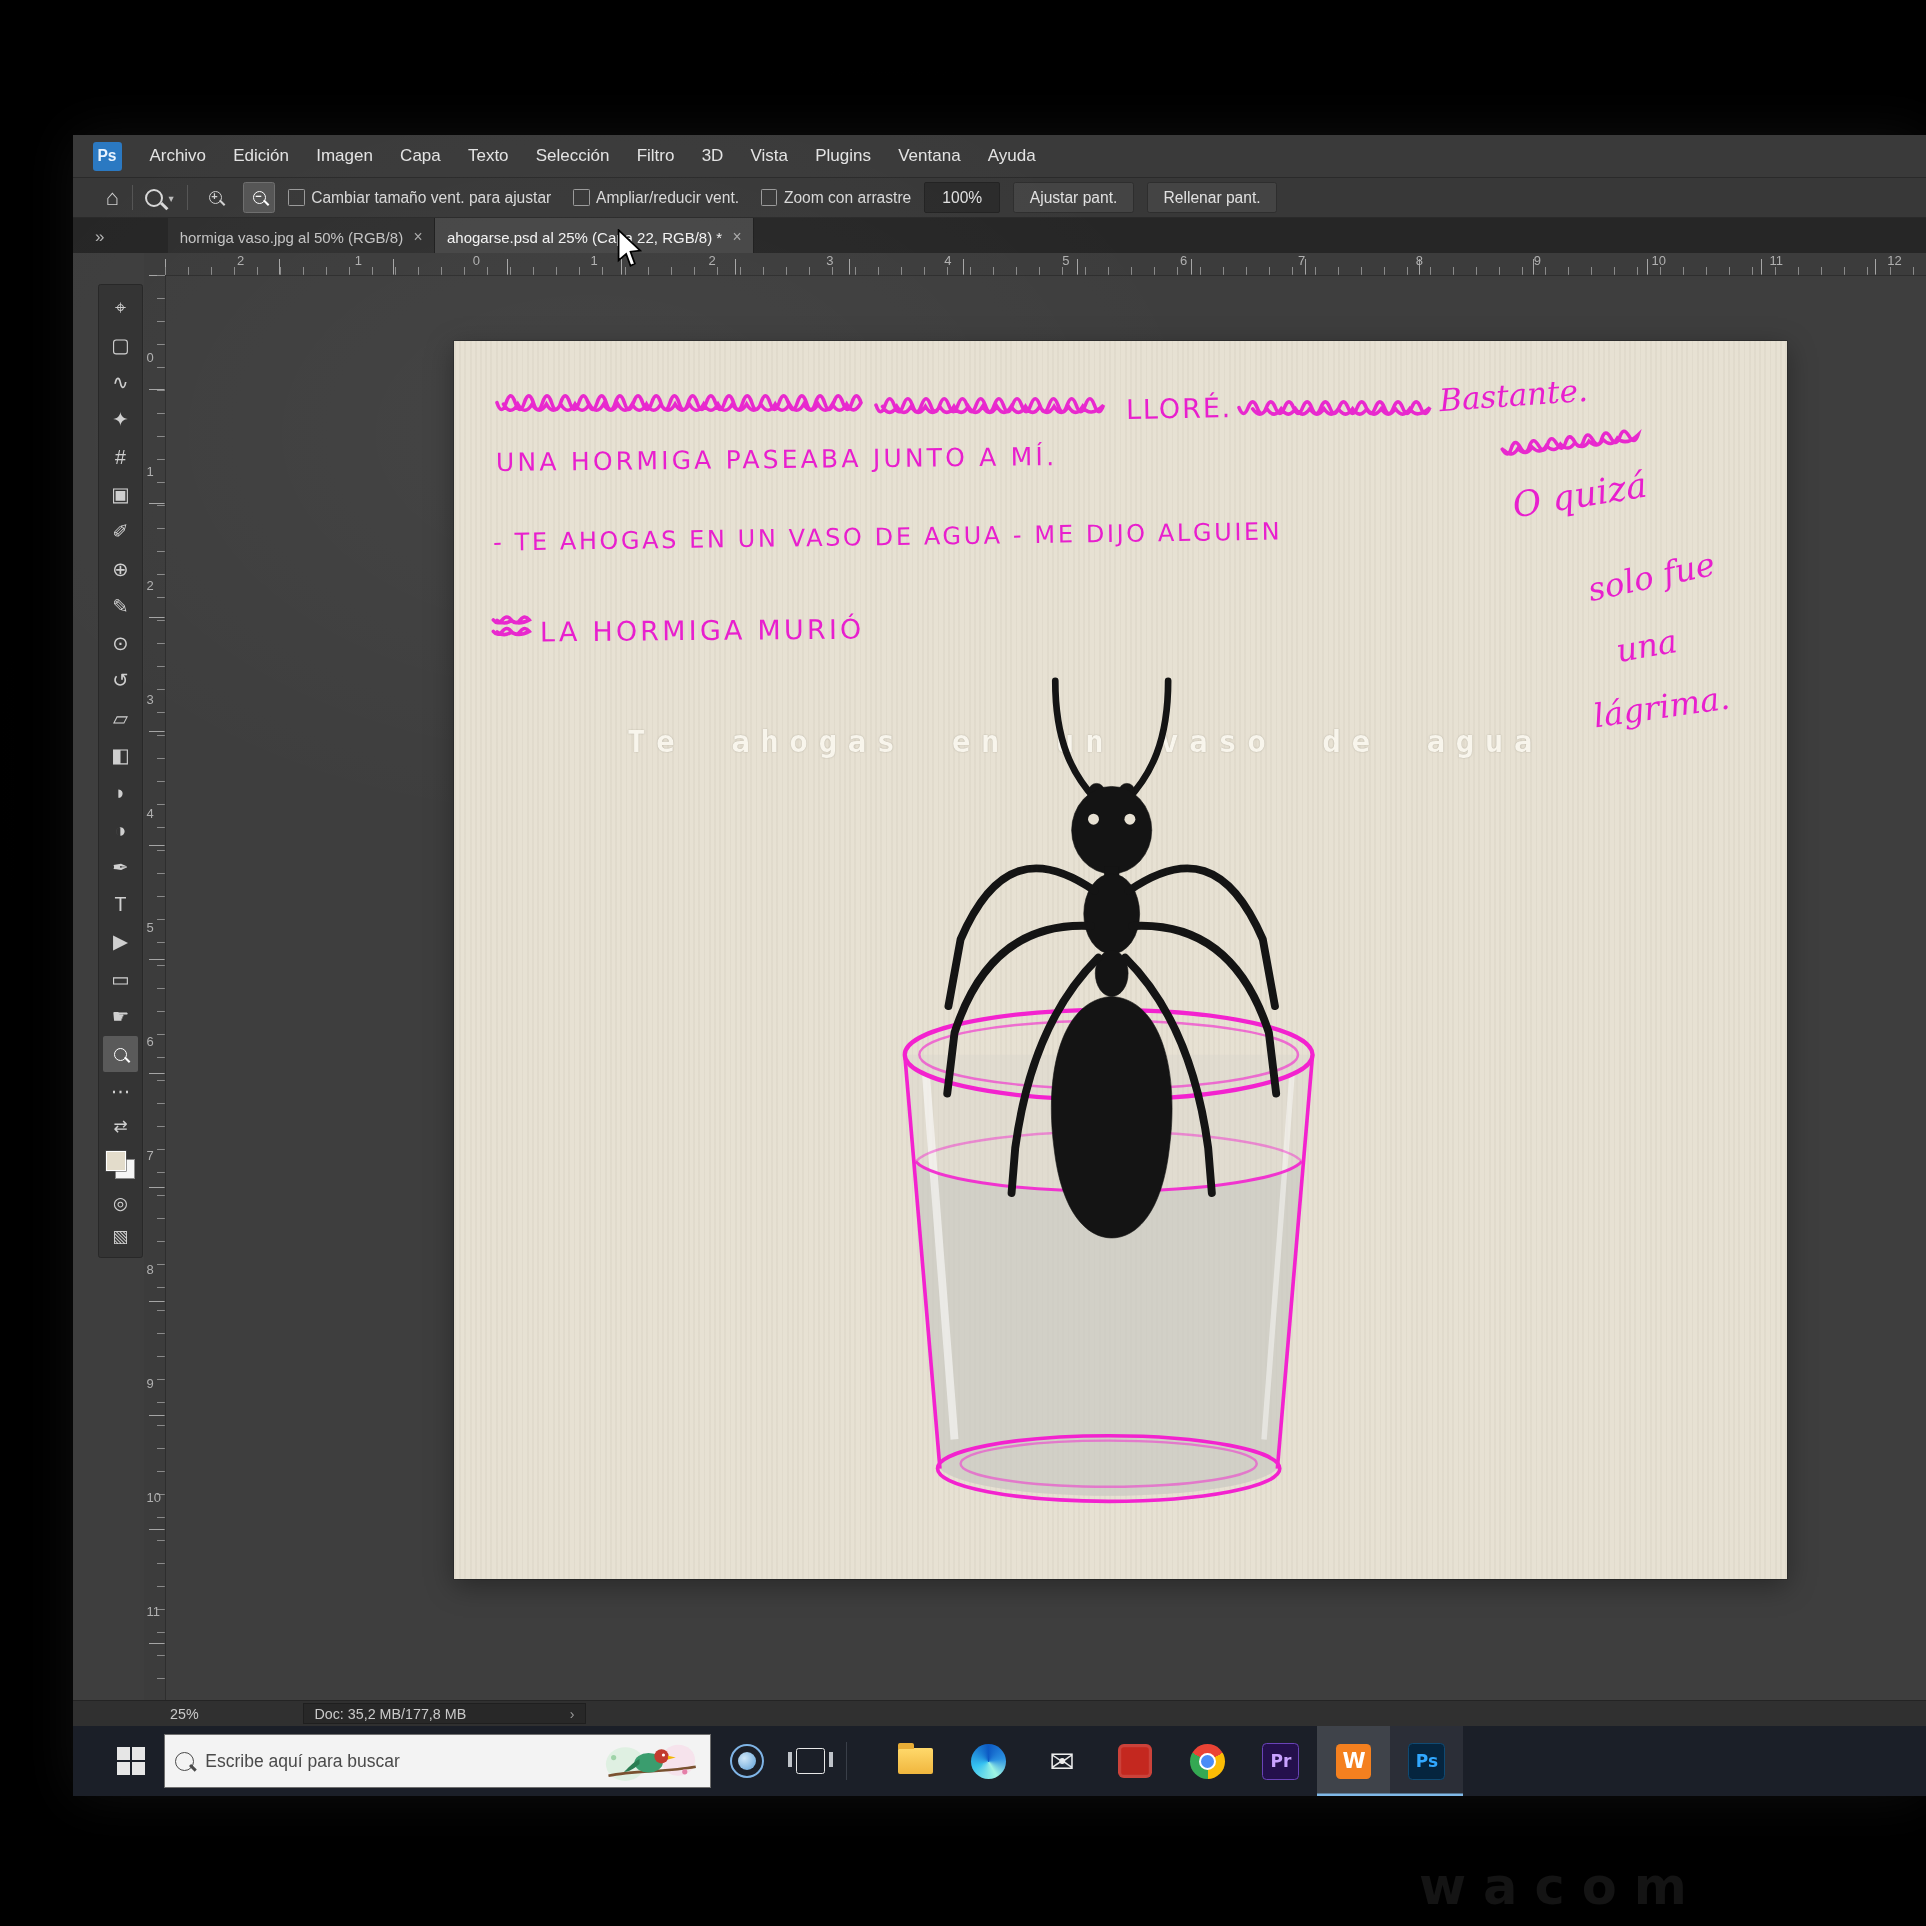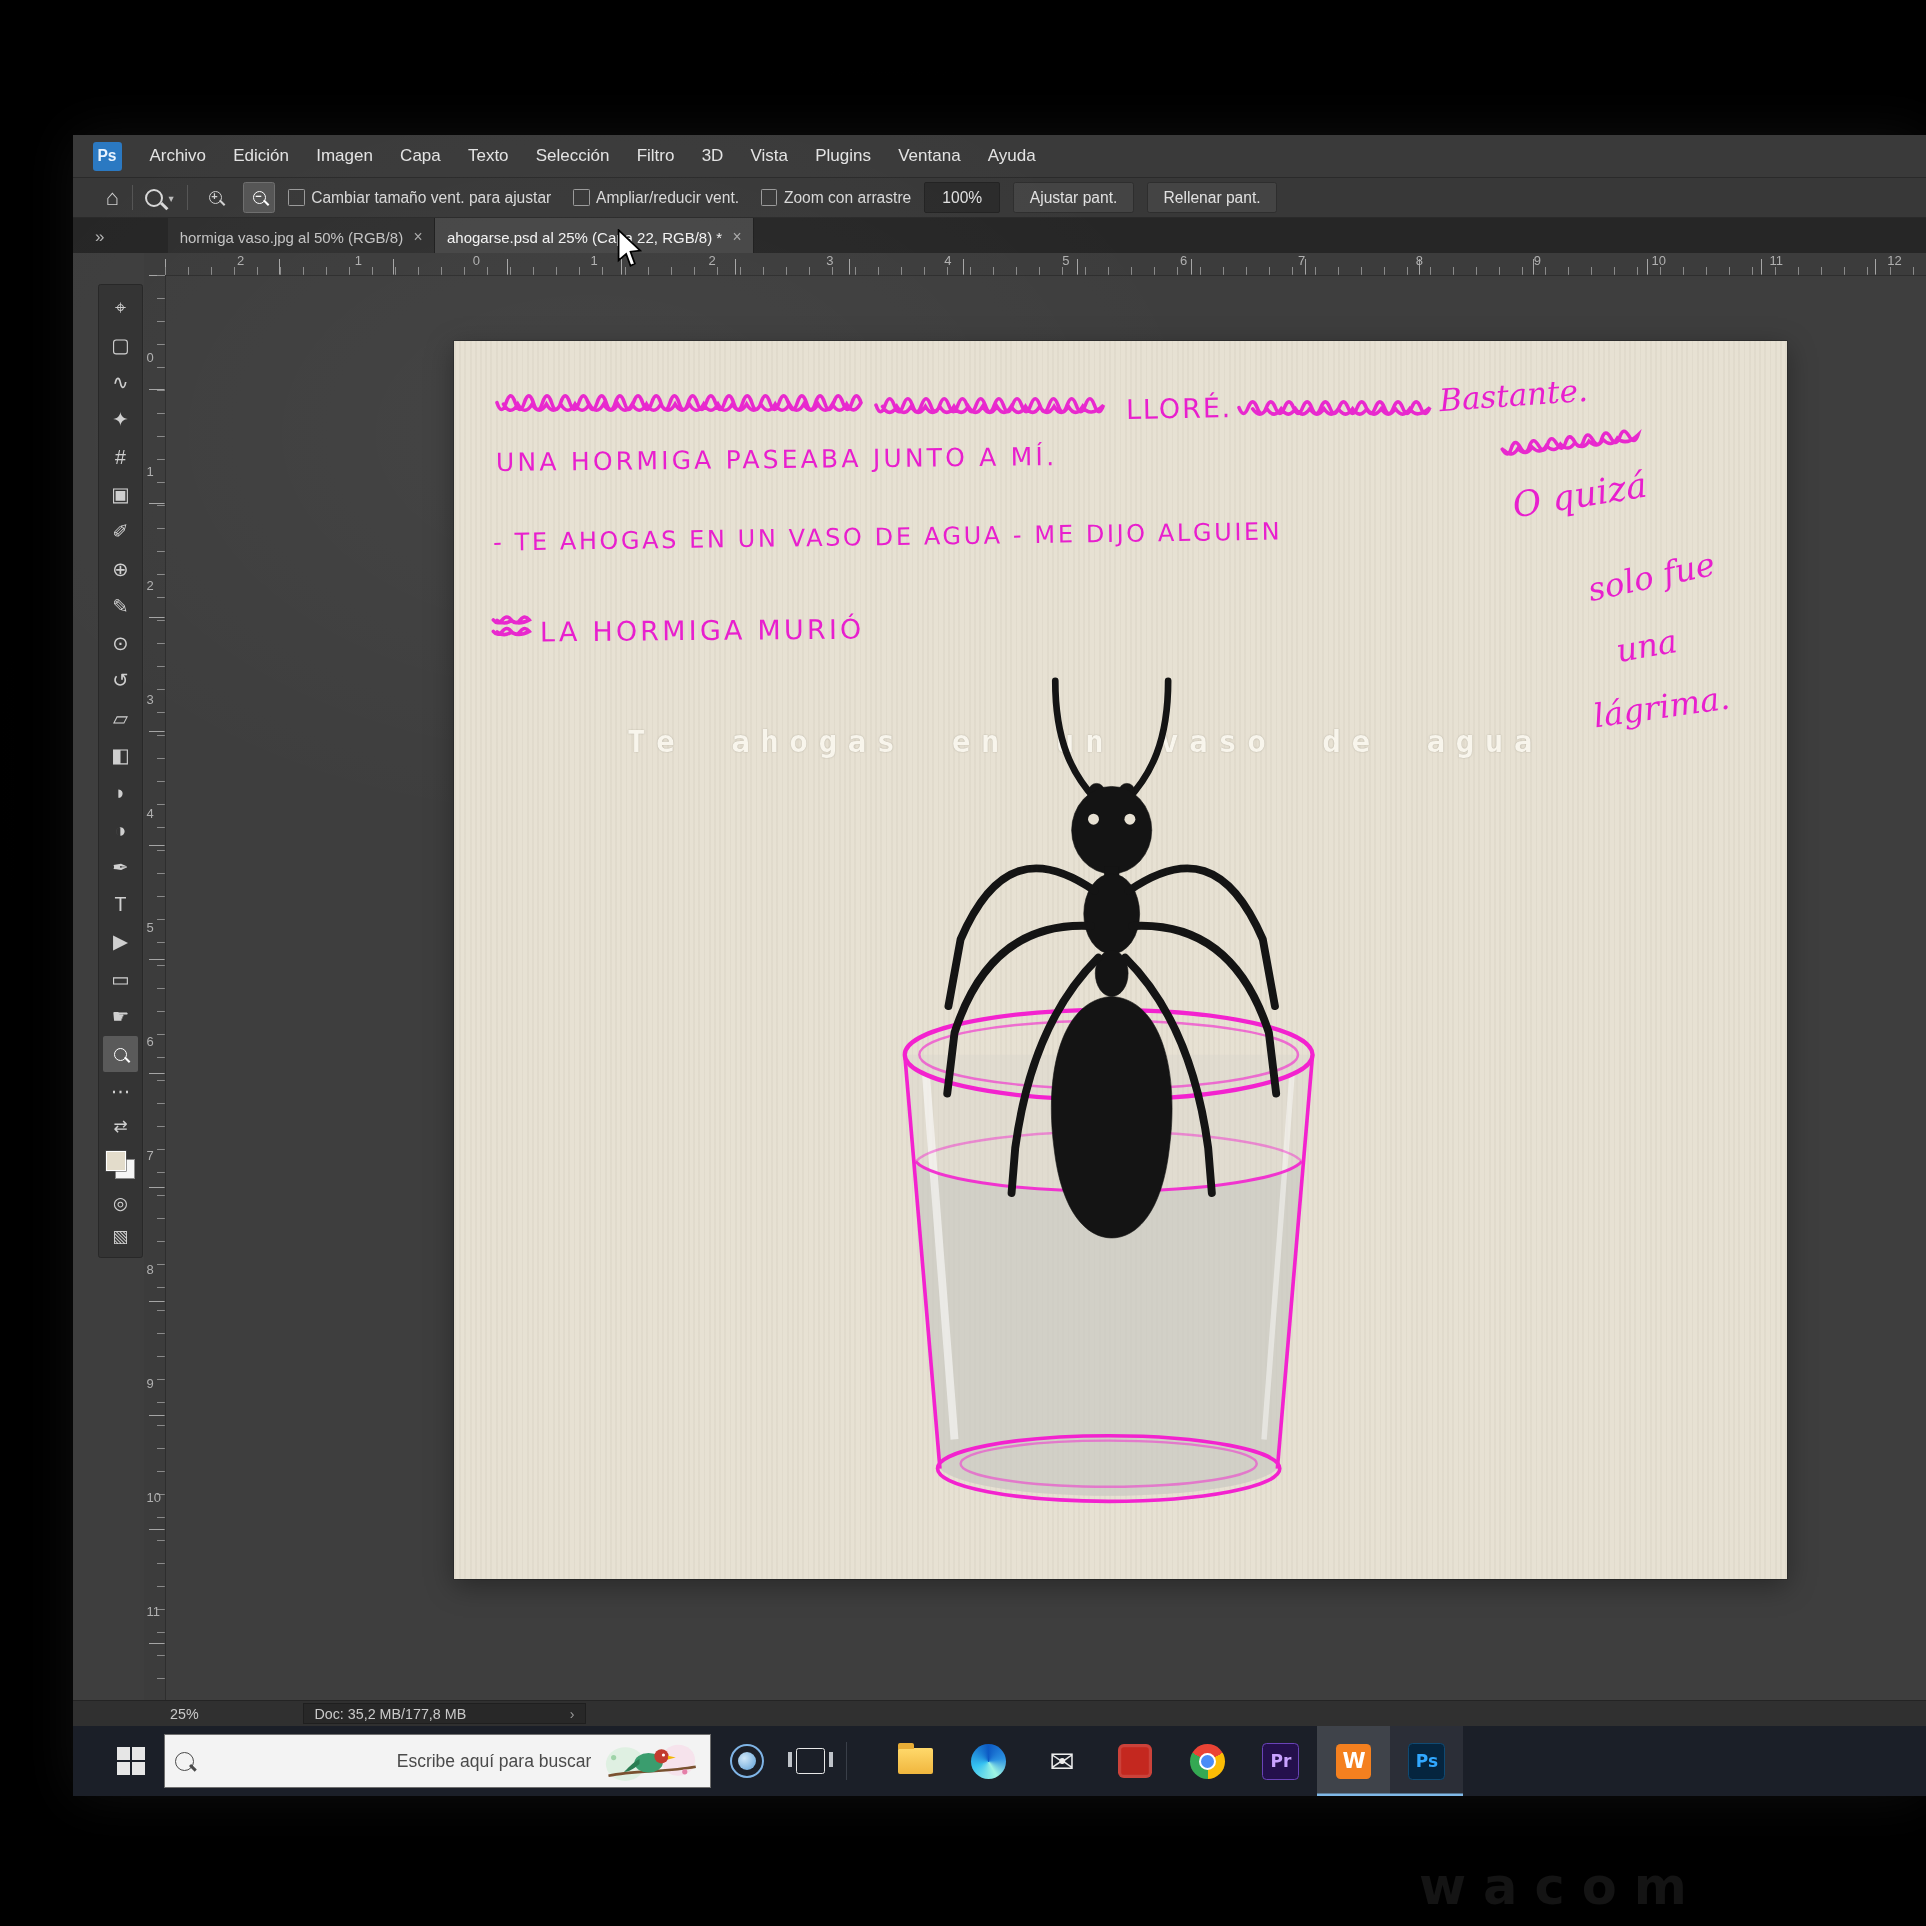--- a/index.html
+++ b/index.html
@@ -107,21 +107,21 @@
   .status-doc .chev{color:#9a9a9a;}
 
   
   .taskbar{position:absolute;left:0;right:0;bottom:0;height:70px;background:var(--taskbar_bg,#1b1f28);display:flex;align-items:center;padding-left:29px;z-index:6;}
   .start{width:58px;height:70px;display:flex;align-items:center;justify-content:center;}
   .win-logo{display:grid;grid-template-columns:13px 13px;grid-template-rows:13px 13px;gap:2.6px;}
   .win-logo span{background:#e6e6e6;}
   .search{width:524px;height:52px;background:#f3f3f3;border:0.6px solid #6f6f6f;display:flex;align-items:center;padding:0 10.4px;gap:9px;margin-left:3.9px;}
   .search-mag{position:relative;width:17px;height:17px;border:1.9px solid #4a4a4a;border-radius:50%;flex:0 0 auto;}
   .search-mag::after{content:"";position:absolute;width:2.6px;height:7.8px;background:#4a4a4a;left:13px;top:13px;transform:rotate(-45deg);transform-origin:0 0;}
-  .search input{flex:1;border:none;background:transparent;outline:none;font-size:17.5px;color:#333;font-family:"Liberation Sans",sans-serif;text-align:right;}
+  .search input{flex:1;border:none;background:transparent;outline:none;font-size:17.5px;color:#333;font-family:"Liberation Sans",sans-serif;}
   .search input::placeholder{color:#4a4a4a;opacity:1;}
   .search-bird{flex:0 0 auto;}
   .cortana{margin-left:17px;width:39px;height:39px;display:flex;align-items:center;justify-content:center;}
   .cortana-icon{width:30px;height:30px;border-radius:50%;border:2.6px solid #7fb4e6;position:relative;}
   .cortana-icon::after{content:"";position:absolute;inset:5.8px;border-radius:50%;background:radial-gradient(circle at 35% 35%, #cfe6f8, #5d9fd6);}
   .taskview{margin-left:26px;width:36px;height:36px;display:flex;align-items:center;justify-content:center;}
   .taskview-icon{width:27px;height:23.4px;border:1.9px solid #e8e8e8;border-radius:2.6px;position:relative;}
   .taskview-icon::before,.taskview-icon::after{content:"";position:absolute;top:3.2px;width:3.9px;height:14.3px;background:#bfc3c9;}
   .taskview-icon::before{left:-9px;}
   .taskview-icon::after{right:-9px;}

